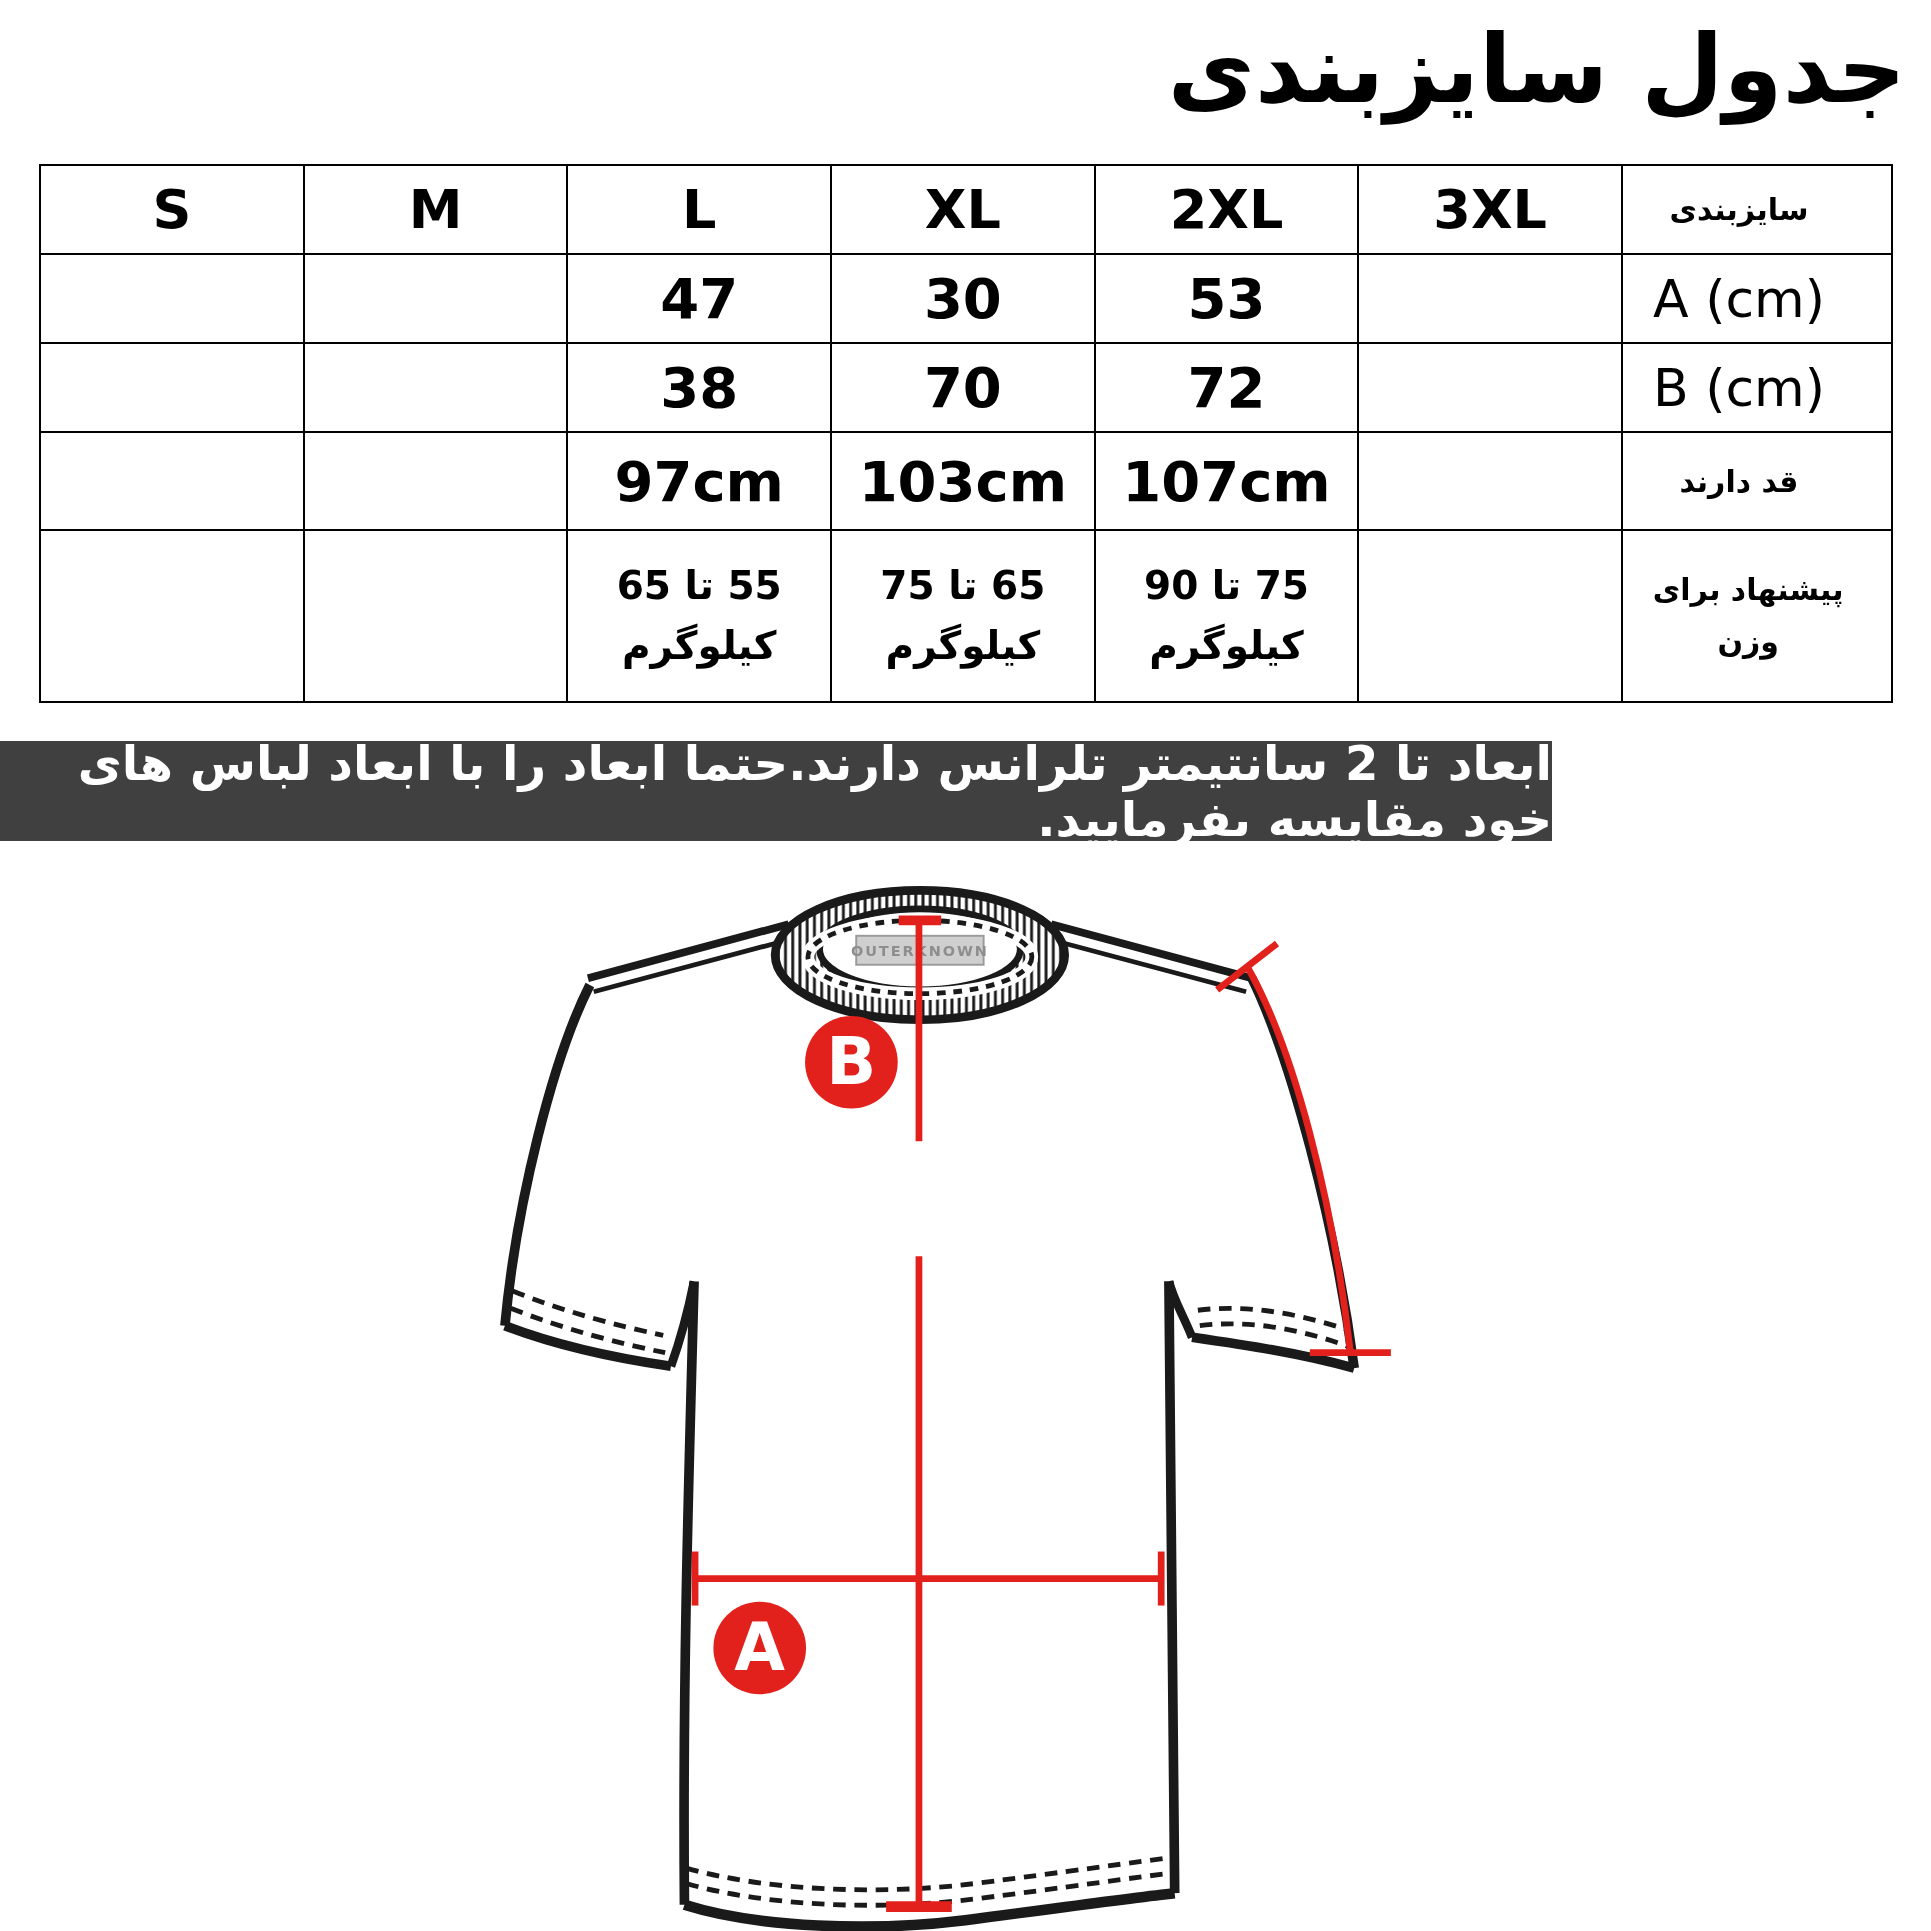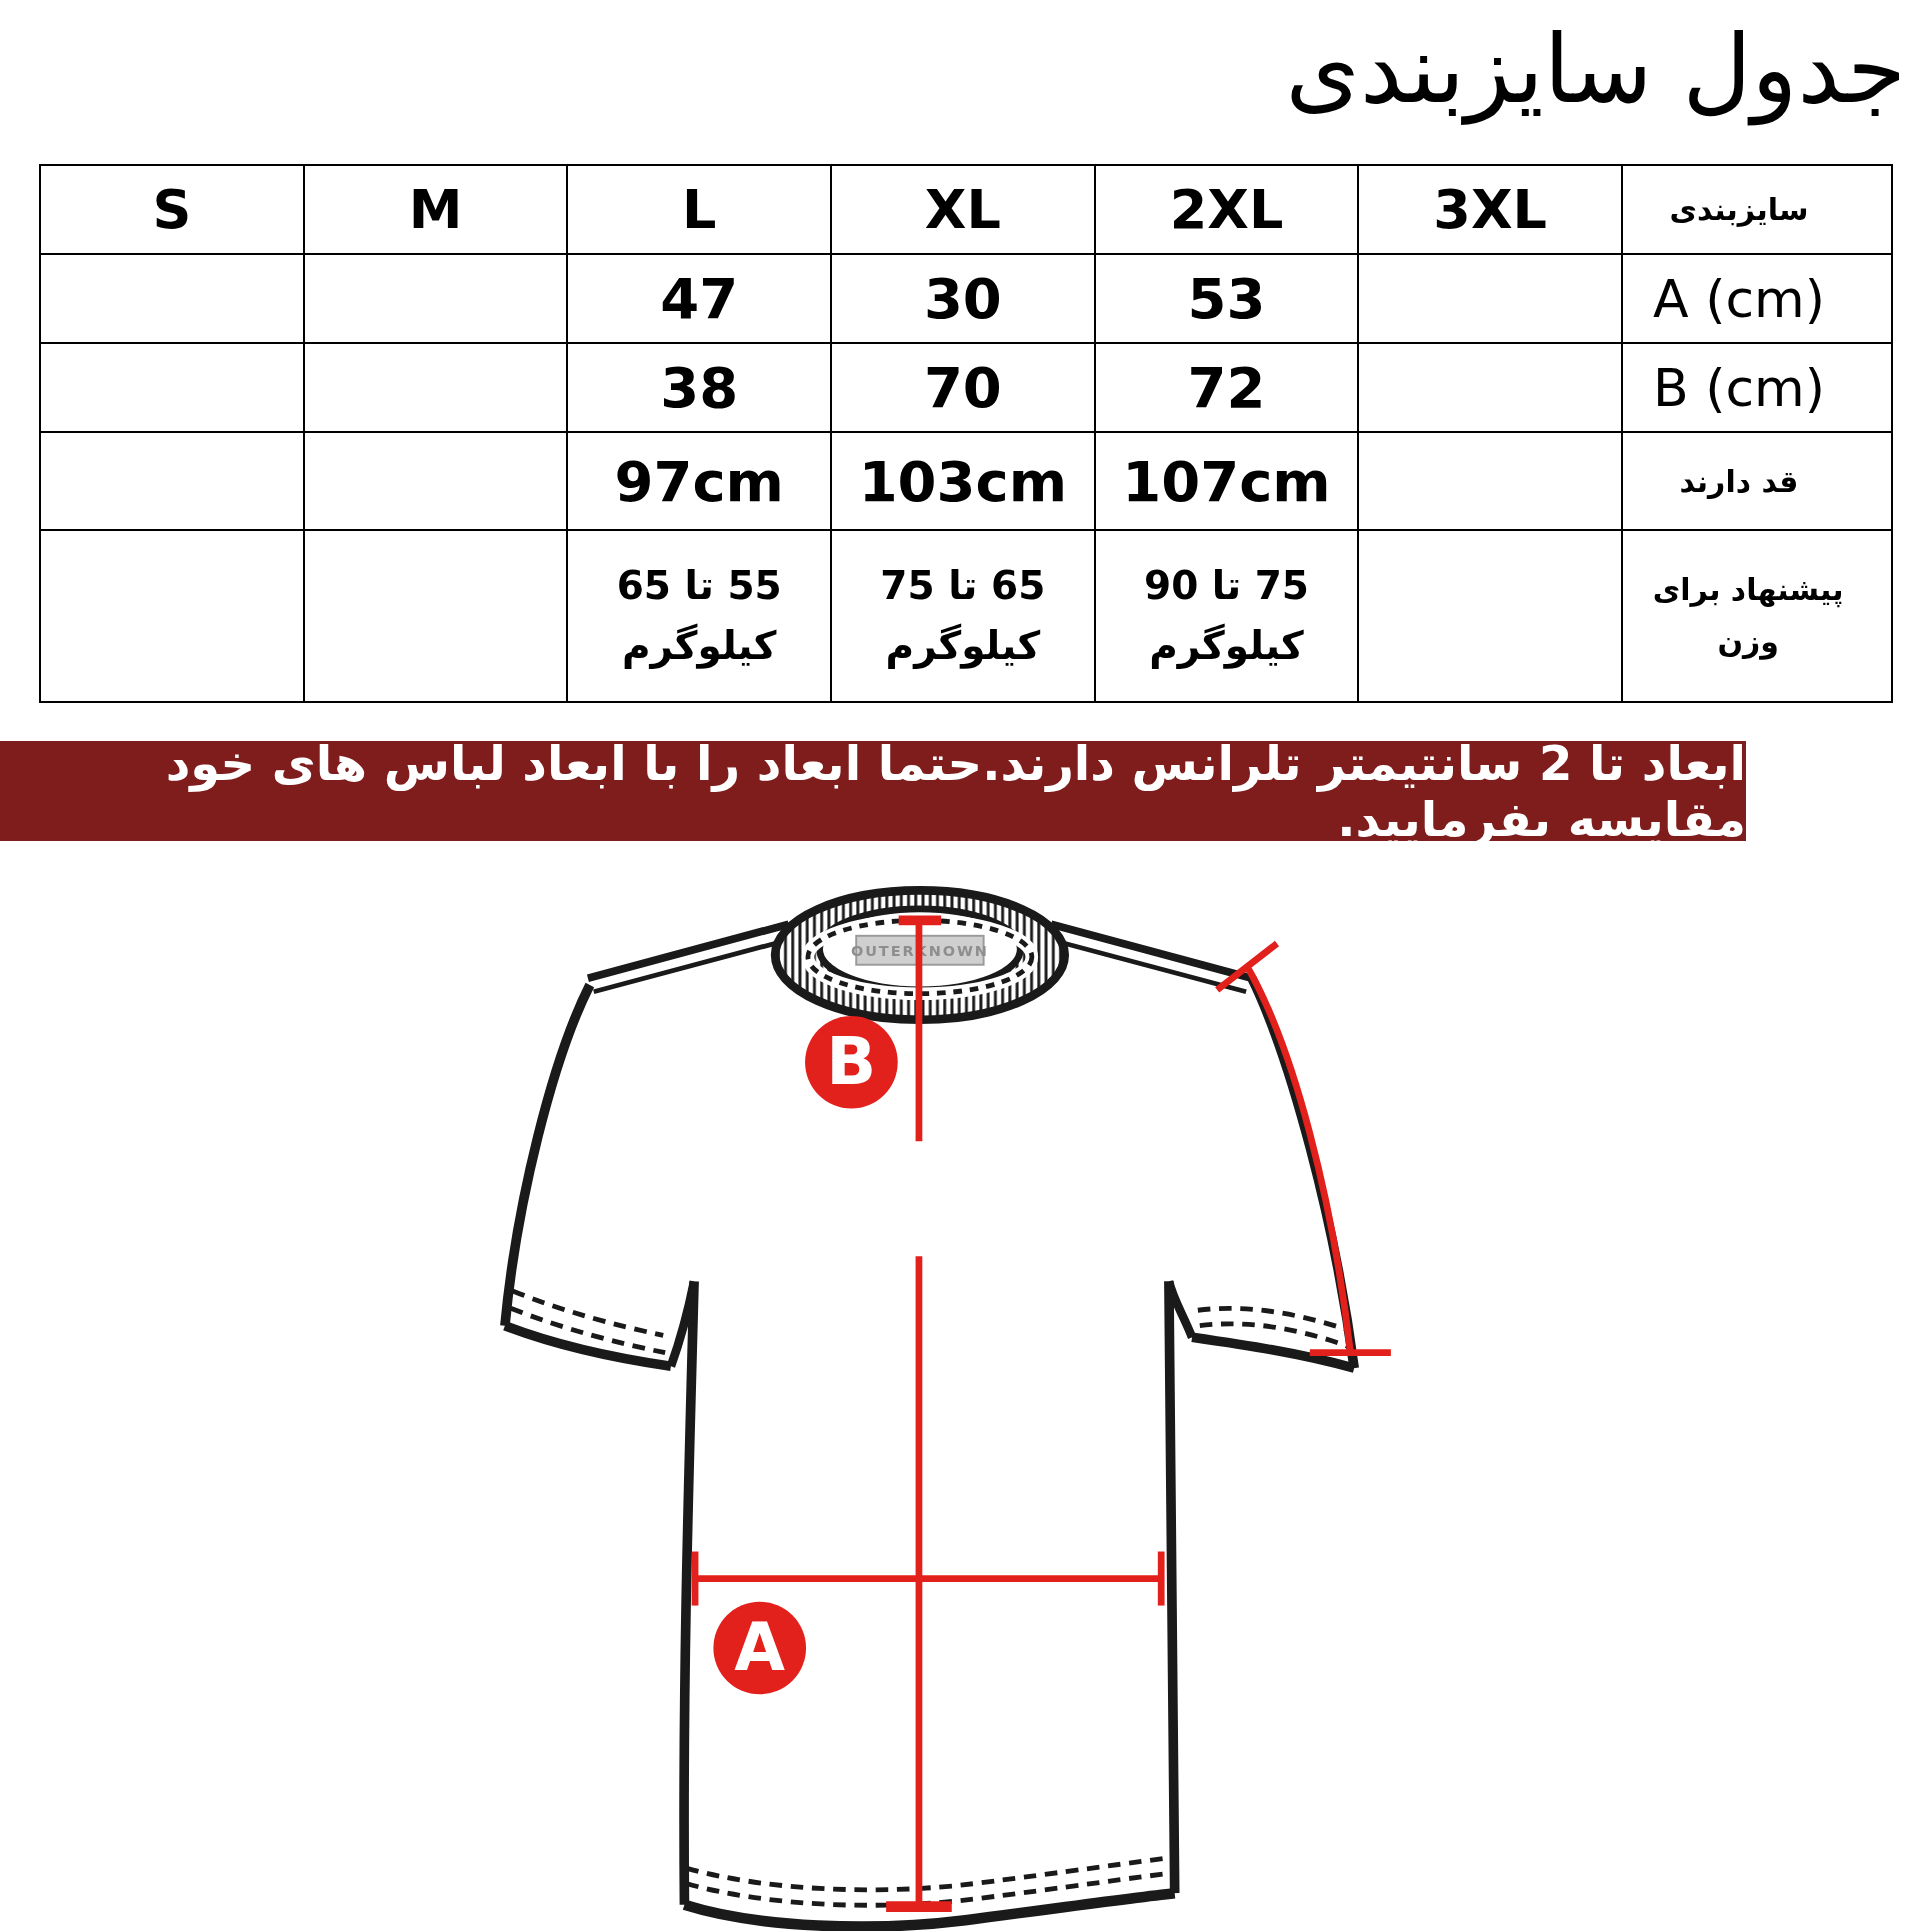--- a/index.html
+++ b/index.html
@@ -6,21 +6,21 @@
   body{
     position:relative;
     width:1931px;height:1931px;
     background:#ffffff;
     overflow:hidden;
     font-family:"DejaVu Sans","Liberation Sans",sans-serif;
     color:#000;
   }
   .title{
     position:absolute;top:13.5px;right:25px;
-    font-size:95px;font-weight:400;direction:rtl;
+    font-size:95px;font-weight:700;direction:rtl;
     letter-spacing:-1.9px;
   }
   table.size{
     position:absolute;top:164px;left:39px;
     width:1854px;border-collapse:collapse;
     direction:rtl;table-layout:fixed;
   }
   table.size td,table.size th{
     border:2.9px solid #000;
     text-align:center;vertical-align:middle;
@@ -40,22 +40,22 @@
     font-size:52px;font-weight:400;
   }
   td.lbl-w{line-height:1.75;padding-left:19.3px;margin-top:11px;}
   td.val{font-size:56px;font-weight:700;direction:ltr;}
   td.wval{
     font-size:39px;font-weight:700;direction:rtl;
     line-height:1.55;padding:0 37px;
   }
   .banner{
     position:absolute;top:741px;left:0;
-    width:1746px;height:100px;
-    background:#7f1d1d;color:#ffffff;
+    width:1552px;height:100px;
+    background:#404040;color:#ffffff;
     font-size:48px;font-weight:700;direction:rtl;
     display:flex;align-items:center;justify-content:center;
   }
   .tshirt-wrap{
     position:absolute;top:864px;left:420px;
     width:1023px;height:1072px;
   }
   .tshirt-wrap svg{display:block;width:100%;height:100%;}
 </style>
 </head>

